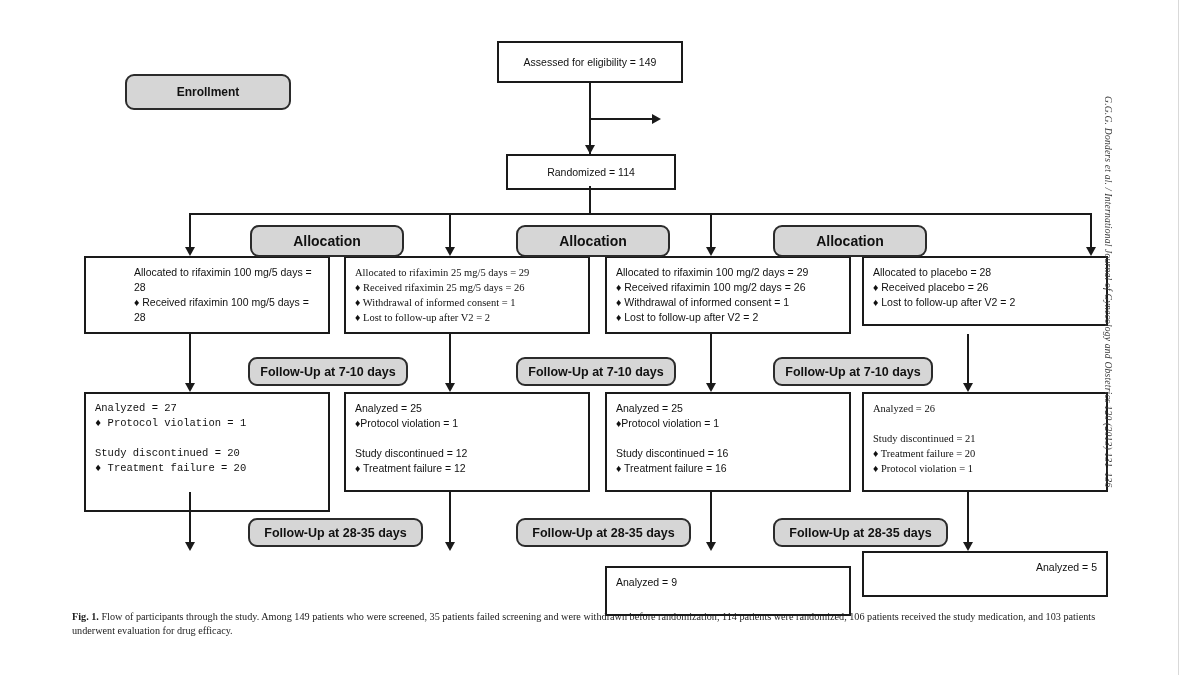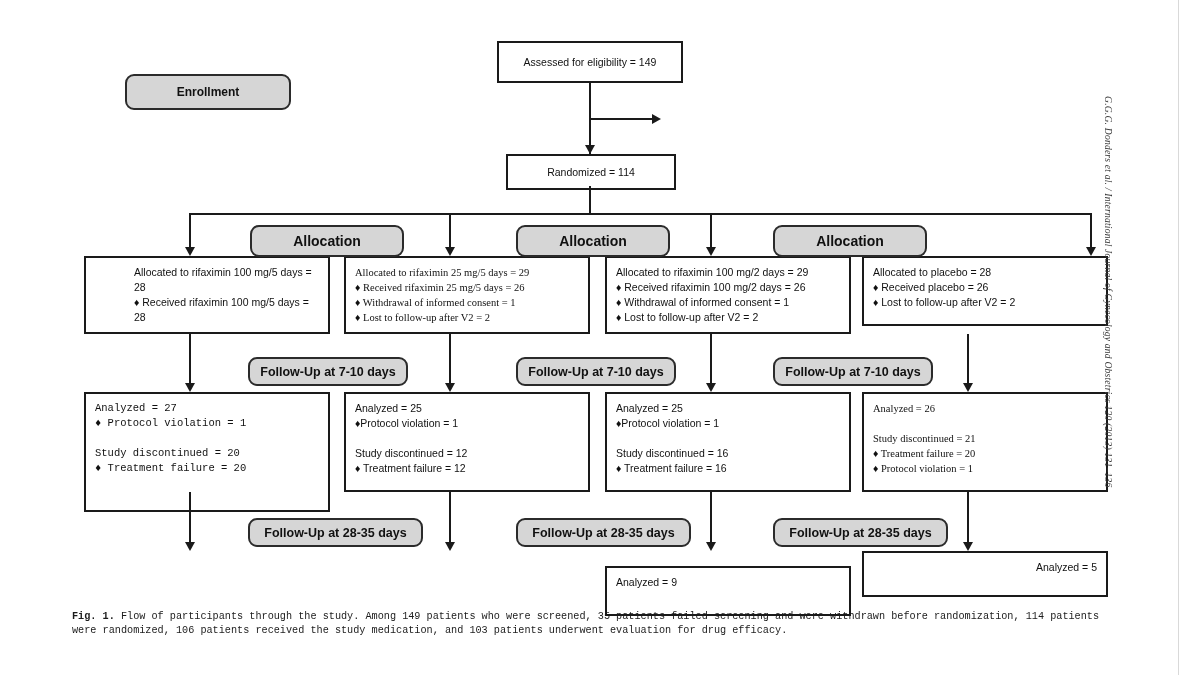--- a/index.html
+++ b/index.html
@@ -78,21 +78,21 @@
     border-bottom: 5px solid transparent;
     border-left: 9px solid #1a1a1a;
   }
 
   
   .caption {
     position: absolute;
     left: 72px;
     top: 610px;
     width: 1050px;
-    font-family: Liberation Mono, monospace;
+    font-family: Liberation Serif, serif;
     font-size: 10.2px;
     line-height: 14px;
     color: #1b1b1b;
   }
   .caption b { font-weight: bold; }
 
   
   .runninghead {
     position: absolute;
     left: 1114px;

